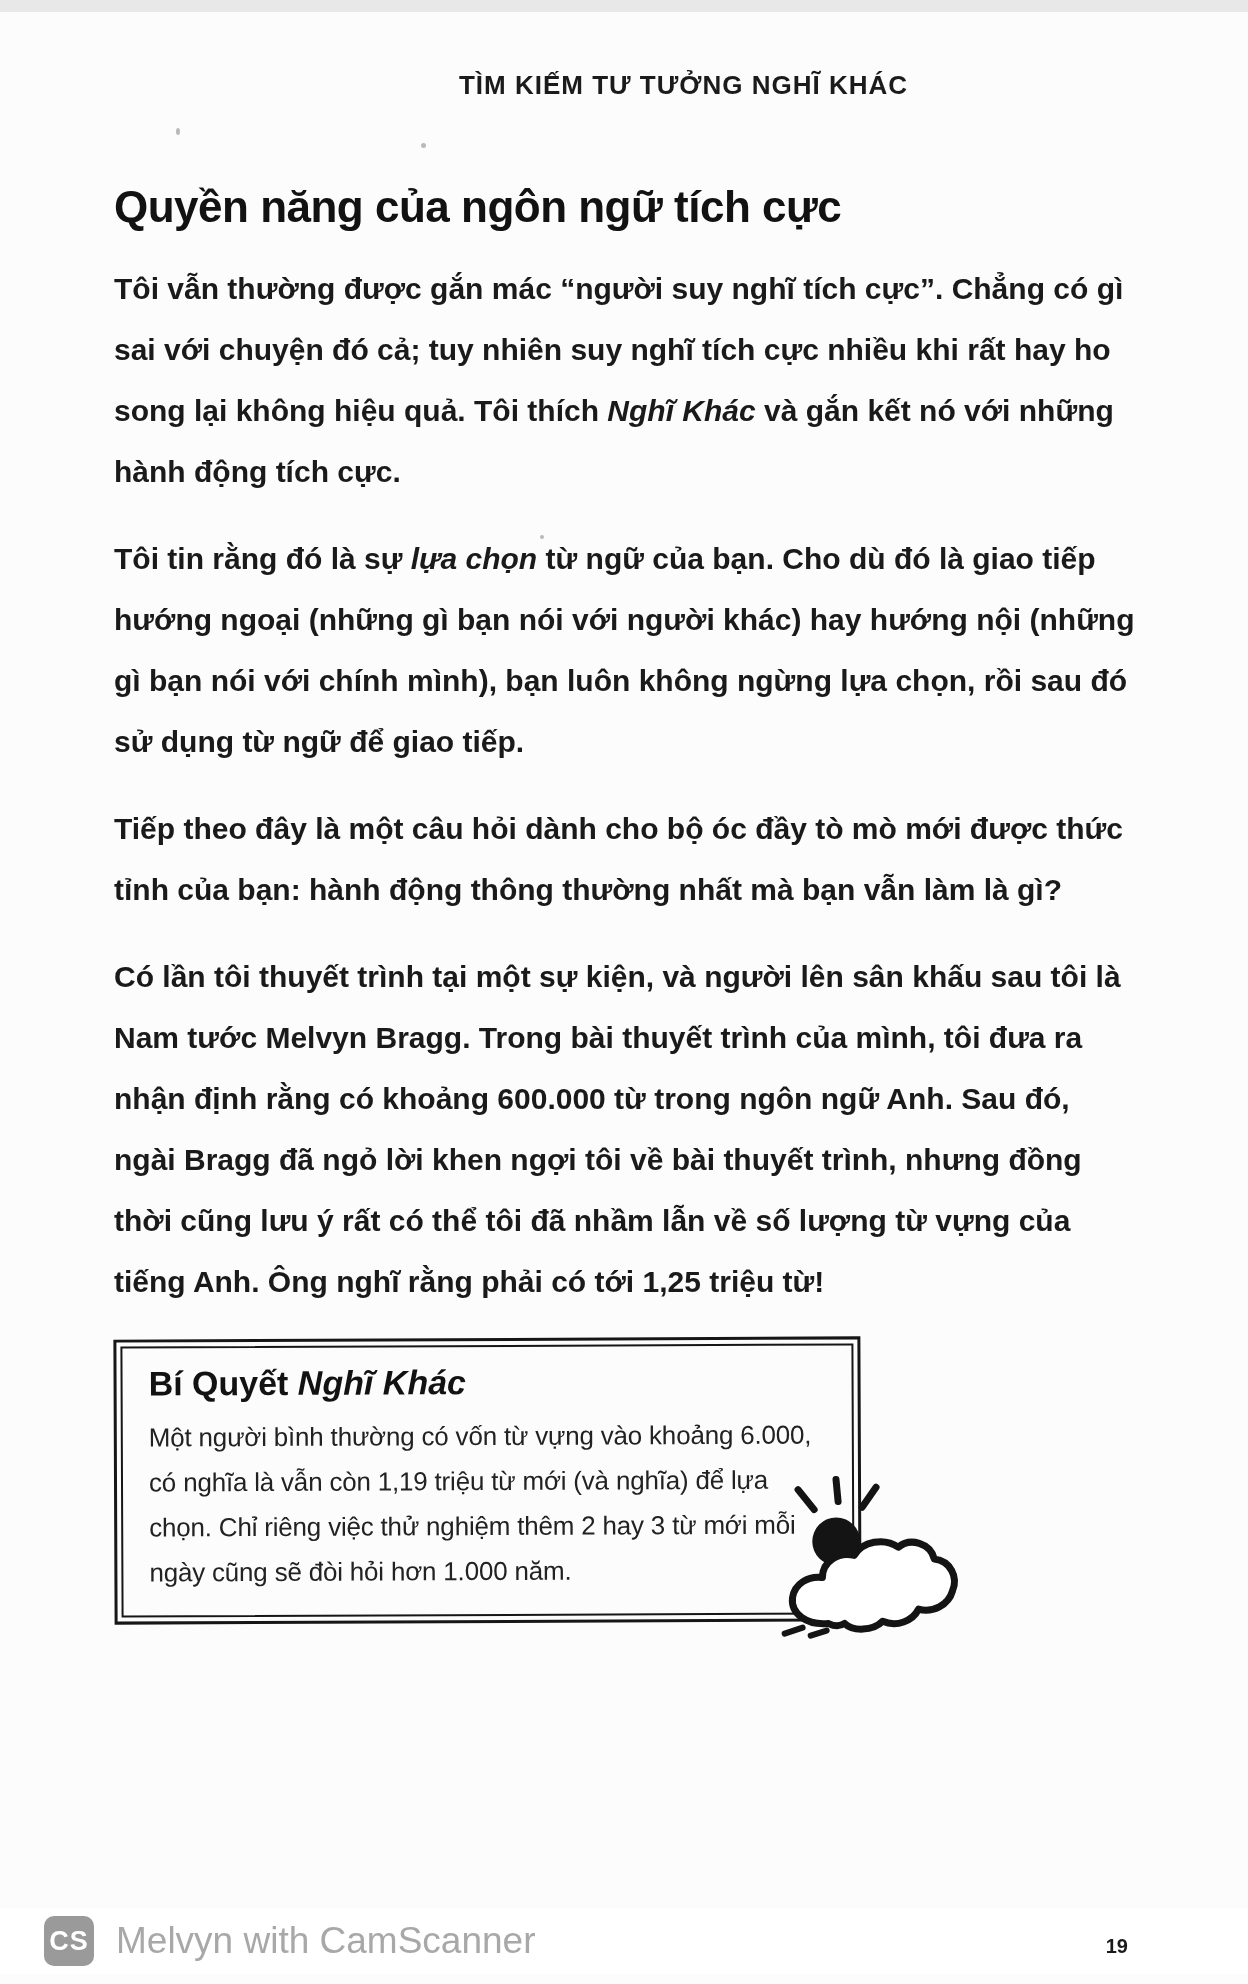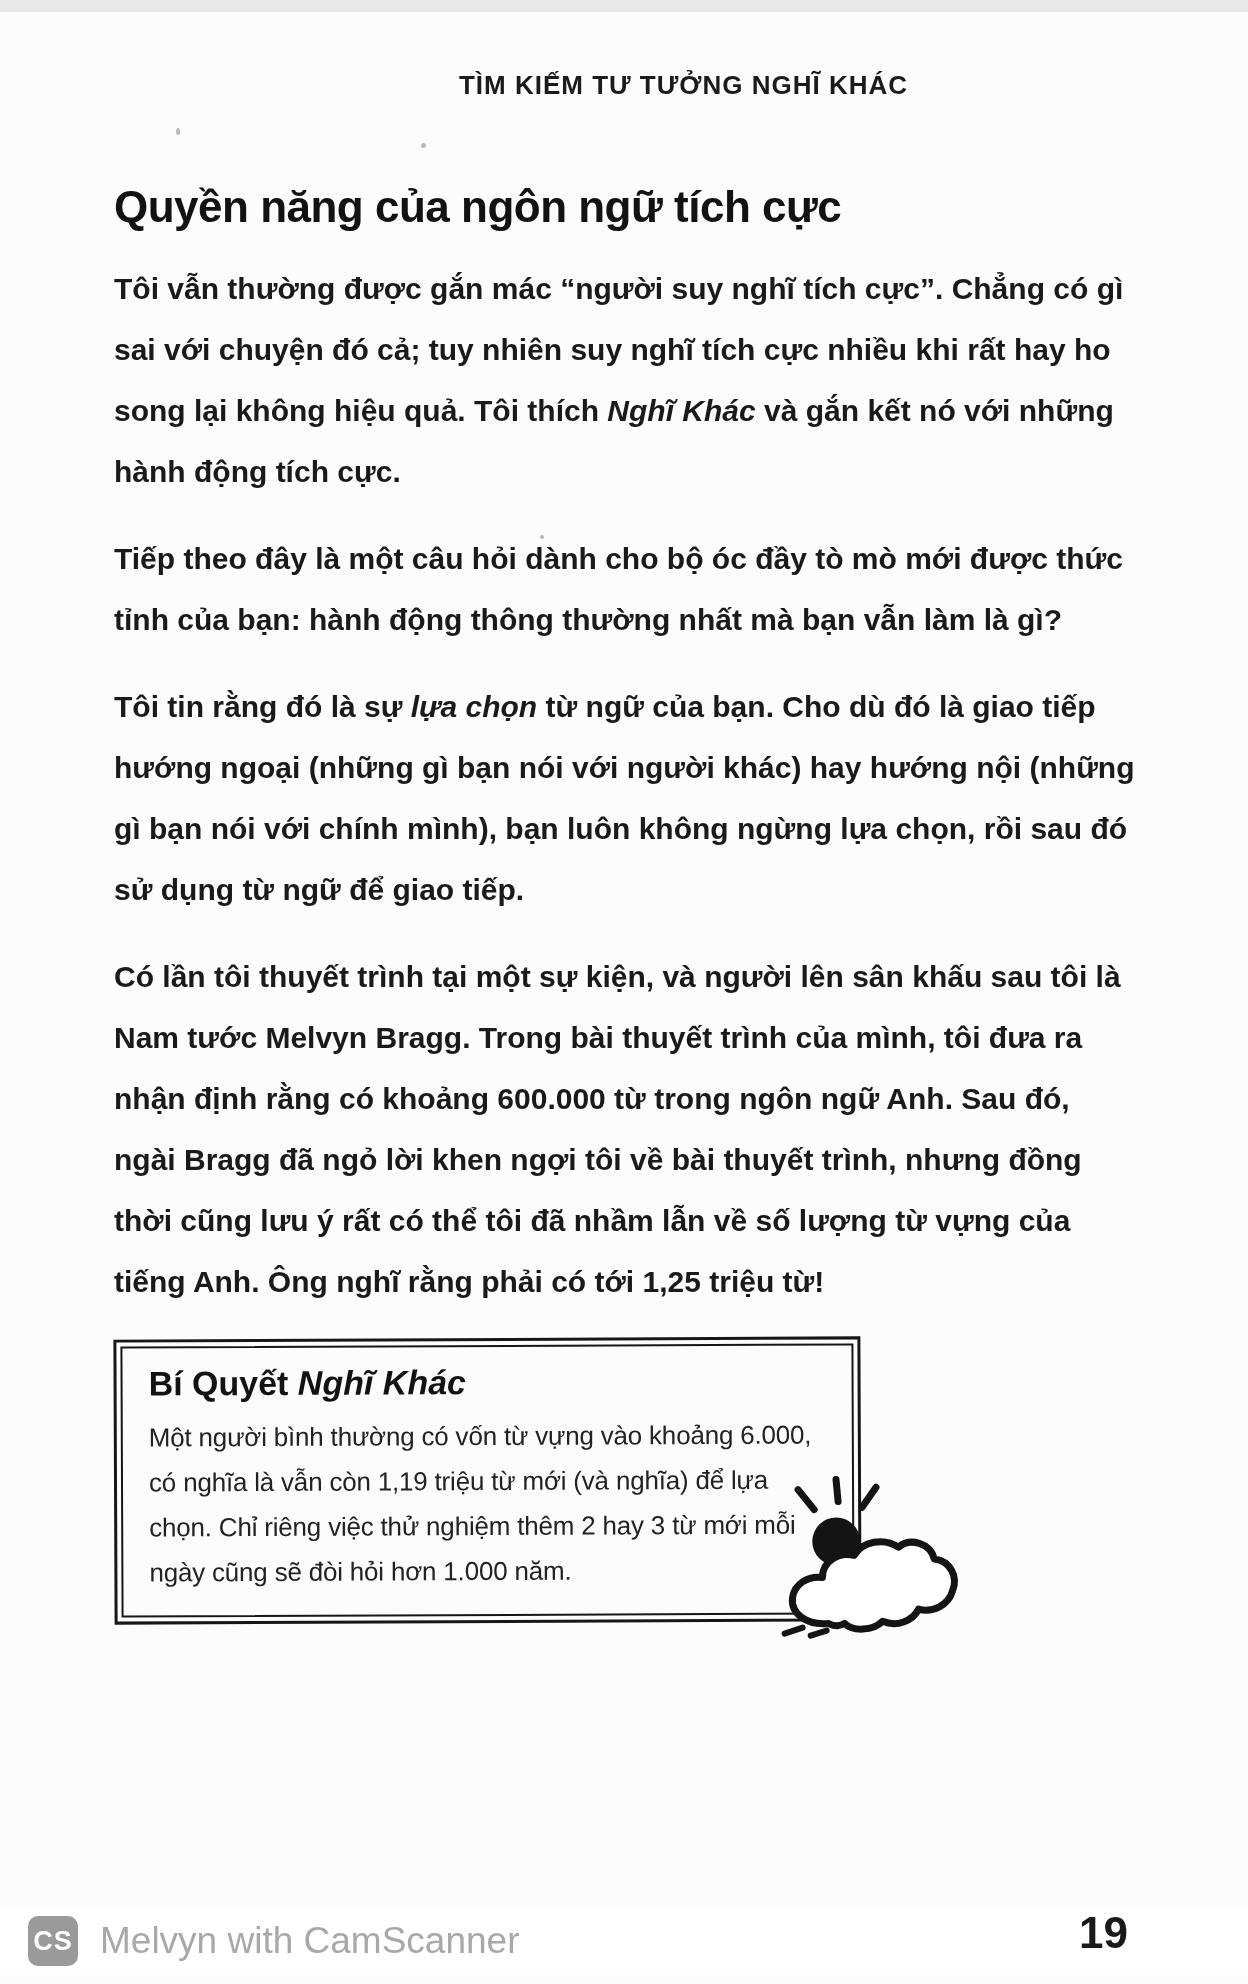--- a/index.html
+++ b/index.html
@@ -52,36 +52,36 @@
     margin:0;color:#222;
   }
   .cloud-doodle{
     position:absolute;right:-108px;bottom:-22px;
     pointer-events:none;
   }
   .scanner-bar{
     position:absolute;left:0;bottom:22px;width:100%;height:66px;
     background:#ffffff;
     display:flex;align-items:center;
-    box-sizing:border-box;padding-left:28px;
+    box-sizing:border-box;padding-left:44px;
   }
   .scanner-logo{
     width:50px;height:50px;border-radius:10px;
     background:#9a9a9a;color:#ffffff;
     display:flex;align-items:center;justify-content:center;
     font-size:27px;font-weight:700;letter-spacing:1px;
     flex:0 0 auto;
   }
   .scanner-text{
     margin-left:22px;
     font-size:37px;color:#a8a8a8;font-weight:400;
   }
   .page-number{
     position:absolute;right:120px;bottom:38px;
-    font-size:44px;font-weight:700;color:#1a1a1a;
+    font-size:20px;font-weight:700;color:#1a1a1a;
     z-index:2;
     text-align:right;
   }
   .speck{
     position:absolute;border-radius:50%;background:#b9b9b9;
   }
 </style>
 </head>
 <body>
 
@@ -91,22 +91,22 @@
 
   <span class="speck" style="left:176px;top:116px;width:4px;height:7px;"></span>
   <span class="speck" style="left:421px;top:131px;width:5px;height:5px;"></span>
   <span class="speck" style="left:540px;top:523px;width:4px;height:4px;"></span>
 
   <div class="content">
 
     <h1 class="page-title">Quyền năng của ngôn ngữ tích cực</h1>
 
     <p class="para"><span>Tôi vẫn thường được gắn mác “người suy nghĩ tích cực”. Chẳng có gì sai với chuyện đó cả; tuy nhiên suy nghĩ tích cực nhiều khi rất hay ho song lại không hiệu quả. Tôi thích </span><span style="font-style: italic;">Nghĩ Khác</span><span> và gắn kết nó với những hành động tích cực.</span></p>
+    <p class="para"><span>Tôi tin rằng đó là sự </span><span style="font-style: italic;">lựa chọn</span><span> từ ngữ của bạn. Cho dù đó là giao tiếp hướng ngoại (những gì bạn nói với người khác) hay hướng nội (những gì bạn nói với chính mình), bạn luôn không ngừng lựa chọn, rồi sau đó sử dụng từ ngữ để giao tiếp.</span></p>
     <p class="para"><span>Tiếp theo đây là một câu hỏi dành cho bộ óc đầy tò mò mới được thức tỉnh của bạn: hành động thông thường nhất mà bạn vẫn làm là gì?</span></p>
-    <p class="para"><span>Tôi tin rằng đó là sự </span><span style="font-style: italic;">lựa chọn</span><span> từ ngữ của bạn. Cho dù đó là giao tiếp hướng ngoại (những gì bạn nói với người khác) hay hướng nội (những gì bạn nói với chính mình), bạn luôn không ngừng lựa chọn, rồi sau đó sử dụng từ ngữ để giao tiếp.</span></p>
     <p class="para"><span>Có lần tôi thuyết trình tại một sự kiện, và người lên sân khấu sau tôi là Nam tước Melvyn Bragg. Trong bài thuyết trình của mình, tôi đưa ra nhận định rằng có khoảng 600.000 từ trong ngôn ngữ Anh. Sau đó, ngài Bragg đã ngỏ lời khen ngợi tôi về bài thuyết trình, nhưng đồng thời cũng lưu ý rất có thể tôi đã nhầm lẫn về số lượng từ vựng của tiếng Anh. Ông nghĩ rằng phải có tới 1,25 triệu từ!</span></p>
 
     <div class="tipbox">
       <div class="tipbox-inner">
         <h2 class="tipbox-title"><span>Bí Quyết </span><span style="font-style: italic;">Nghĩ Khác</span></h2>
         <p class="tipbox-text">Một người bình thường có vốn từ vựng vào khoảng 6.000, có nghĩa là vẫn còn 1,19 triệu từ mới (và nghĩa) để lựa chọn. Chỉ riêng việc thử nghiệm thêm 2 hay 3 từ mới mỗi ngày cũng sẽ đòi hỏi hơn 1.000 năm.</p>
       </div>
 
       <svg class="cloud-doodle" width="190" height="165" viewBox="0 0 190 165" xmlns="http://www.w3.org/2000/svg">
         <g stroke="#141414" stroke-width="7" stroke-linecap="round">

